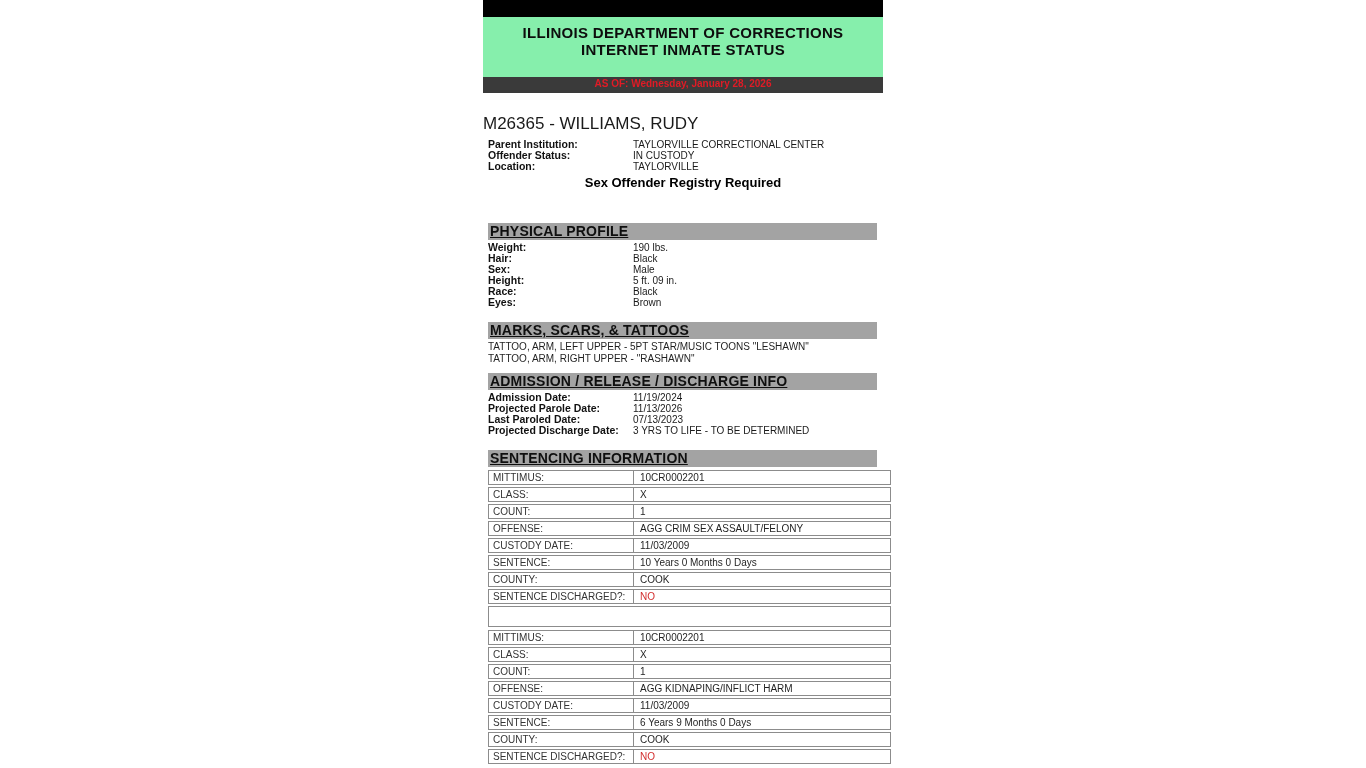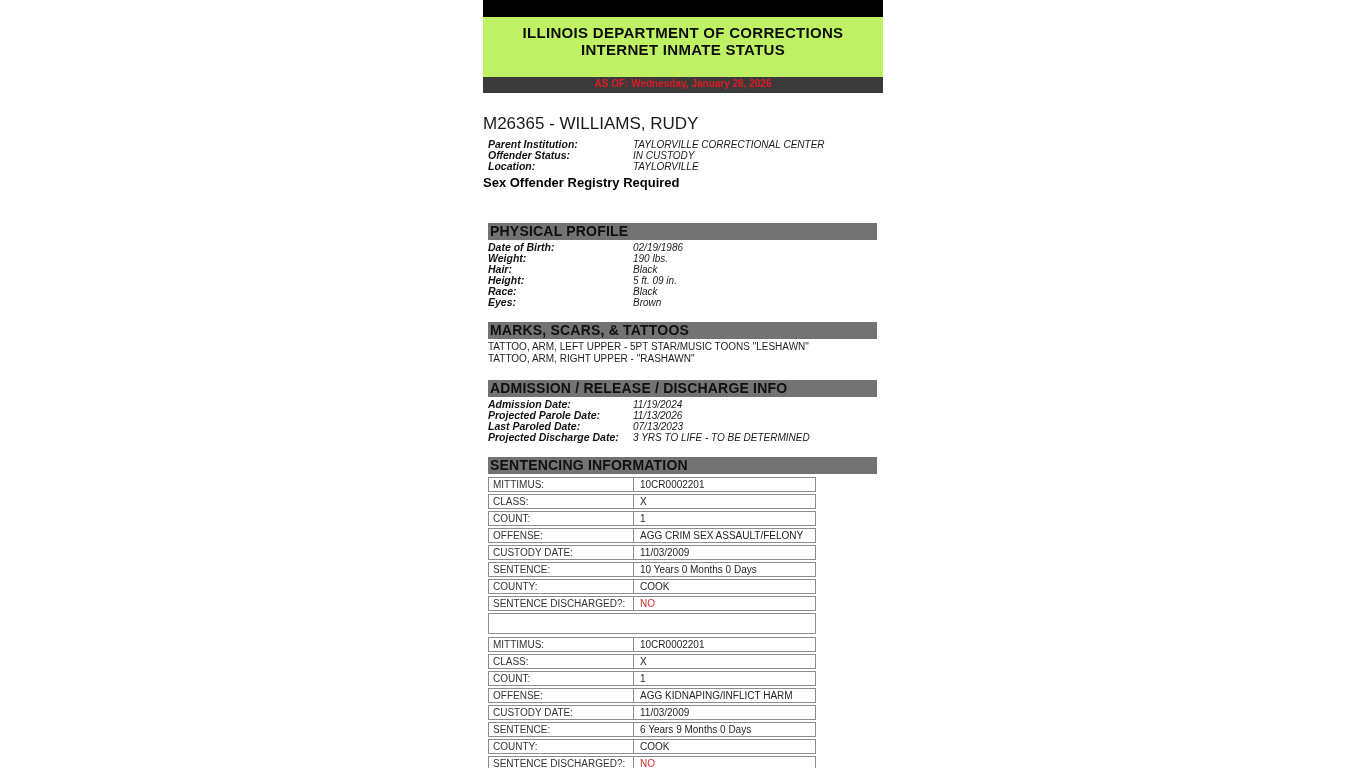--- a/index.html
+++ b/index.html
@@ -1,46 +1,46 @@
 <!DOCTYPE html>
 <html><head>
 <meta charset="utf-8">
 <style>
   * { margin:0; padding:0; box-sizing:border-box; }
   html,body { width:1366px; height:768px; overflow:hidden; background:#ffffff;
               font-family:"Liberation Sans", sans-serif; color:#000; }
   .page { width:400px; margin:0 auto; }
 
   .topbar   { height:17px; background:#000000; }
-  .ghead    { height:60px; background:#bef264; text-align:center; padding-top:7px; }
+  .ghead    { height:60px; background:#86efac; text-align:center; padding-top:7px; }
   .ghead .t { font-size:15px; font-weight:bold; line-height:17px; color:#0d0d0d; letter-spacing:0.3px; }
   .ghead .asof { font-size:10px; font-weight:bold; color:#e01b26; margin-top:20px; line-height:12px; }
   .bar2     { height:16px; background:#3a3a3a; }
 
   .inmate-title { margin-top:19px; text-align:left; font-size:17px; line-height:23px; color:#1a1a1a; }
 
   .inset { margin-left:5px; }
 
   .kv { margin-top:4px; }
-  .kvrow { display:flex; line-height:11px;font-style:italic; }
+  .kvrow { display:flex; line-height:11px; }
   .kvrow .k { width:145px; font-size:10.5px; font-weight:bold; color:#111; }
   .kvrow .v { font-size:10px; color:#1a1a1a; }
 
-  .notice { margin-top:4px; text-align:left; font-size:13px; font-weight:bold; line-height:14px; }
-
-  .secbar { width:389px; height:17px; background:#737373; color:#0f0f0f;
+  .notice { margin-top:4px; text-align:center; font-size:13px; font-weight:bold; line-height:14px; }
+
+  .secbar { width:389px; height:17px; background:#a3a3a3; color:#0f0f0f;
             font-size:14px; font-weight:bold; line-height:17px; padding-left:2px;
-            letter-spacing:0.2px; white-space:nowrap; }
-  .mt33 { margin-top:33px; } .mt14 { margin-top:14px; } .mt13 { margin-top:16px; }
+            letter-spacing:0.2px; white-space:nowrap;text-decoration:underline; }
+  .mt33 { margin-top:33px; } .mt14 { margin-top:14px; } .mt13 { margin-top:9px; }
 
   .fields { margin-top:2px; }
   .plain-lines { margin-top:2px; }
   .plain-lines .line { font-size:10px; line-height:11.5px; color:#1f1f1f; }
 
-  .stable { width:328px; margin-top:3px; }
+  .stable { width:403px; margin-top:3px; }
   .srow { height:15px; margin-bottom:2px; border:1px solid #8c8c8c; display:flex; align-items:center; }
   .srow .sl { width:145px; height:100%; padding-left:4px; border-right:1px solid #8c8c8c;
               display:flex; align-items:center; font-size:10px; color:#333; }
   .srow .sv { padding-left:6px; font-size:10px; color:#1f1f1f;text-align:right; }
   .srow .sv.red { color:#d22d2d; }
   .spacer-row { height:21px; margin-bottom:2px; border:1px solid #8c8c8c; }
 </style>
 </head>
 <body>
 
@@ -71,30 +71,30 @@
       <span class="k">Location:</span>
       <span class="v">TAYLORVILLE</span>
     </div>
   </div>
 
   <div class="notice">Sex Offender Registry Required</div>
 
   <div class="secbar inset mt33">PHYSICAL PROFILE</div>
   <div class="fields inset">
     <div class="kvrow">
-      <span class="k">Date of Birth:</span>
-      <span class="v">02/19/1986</span>
-    </div>
-    <div class="kvrow">
       <span class="k">Weight:</span>
       <span class="v">190 lbs.</span>
     </div>
     <div class="kvrow">
       <span class="k">Hair:</span>
       <span class="v">Black</span>
+    </div>
+    <div class="kvrow">
+      <span class="k">Sex:</span>
+      <span class="v">Male</span>
     </div>
     <div class="kvrow">
       <span class="k">Height:</span>
       <span class="v">5 ft. 09 in.</span>
     </div>
     <div class="kvrow">
       <span class="k">Race:</span>
       <span class="v">Black</span>
     </div>
     <div class="kvrow">

